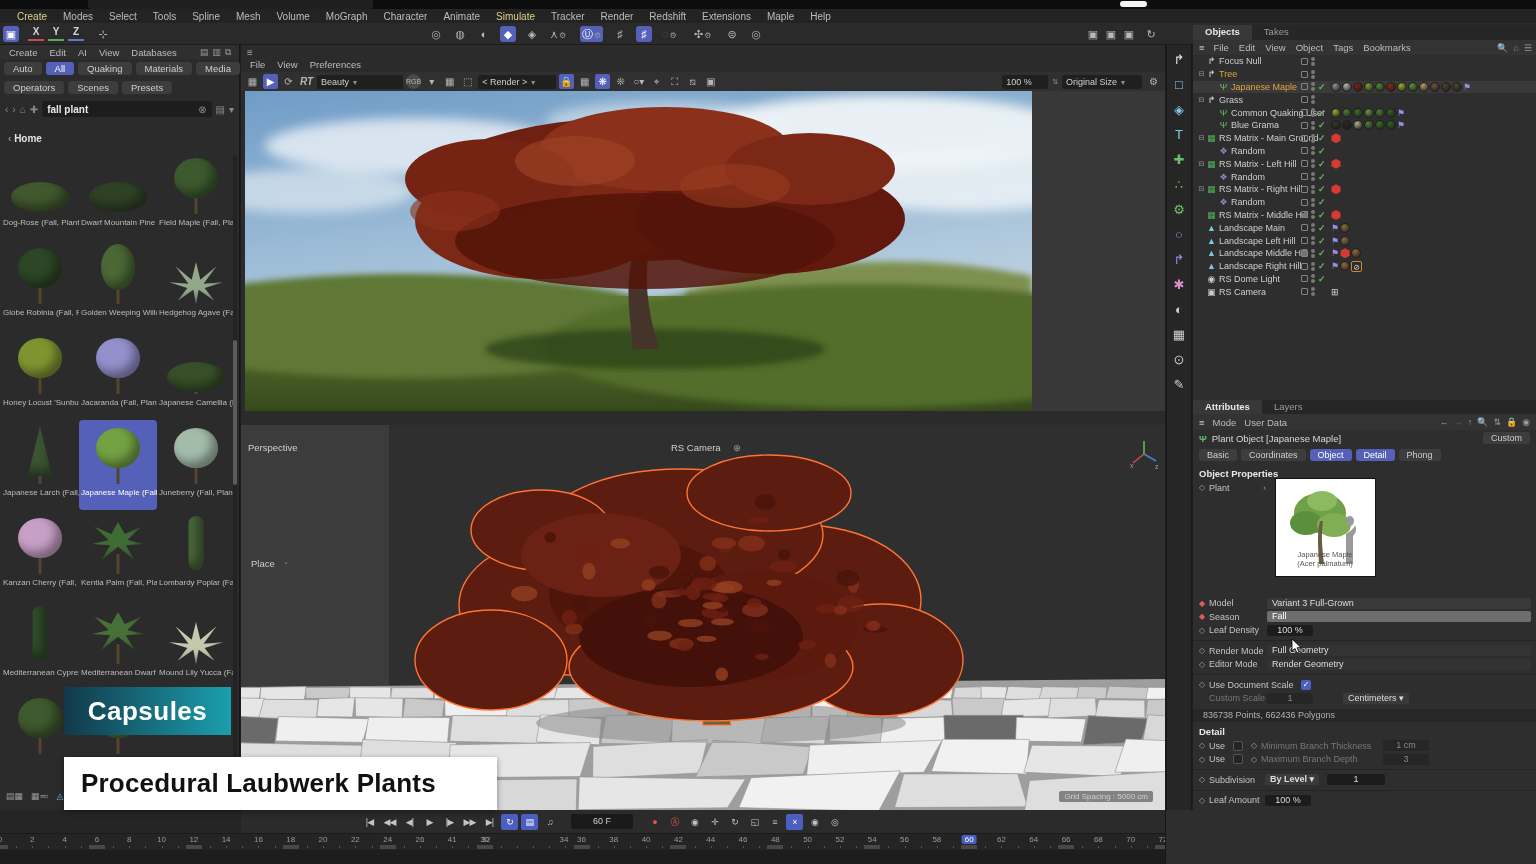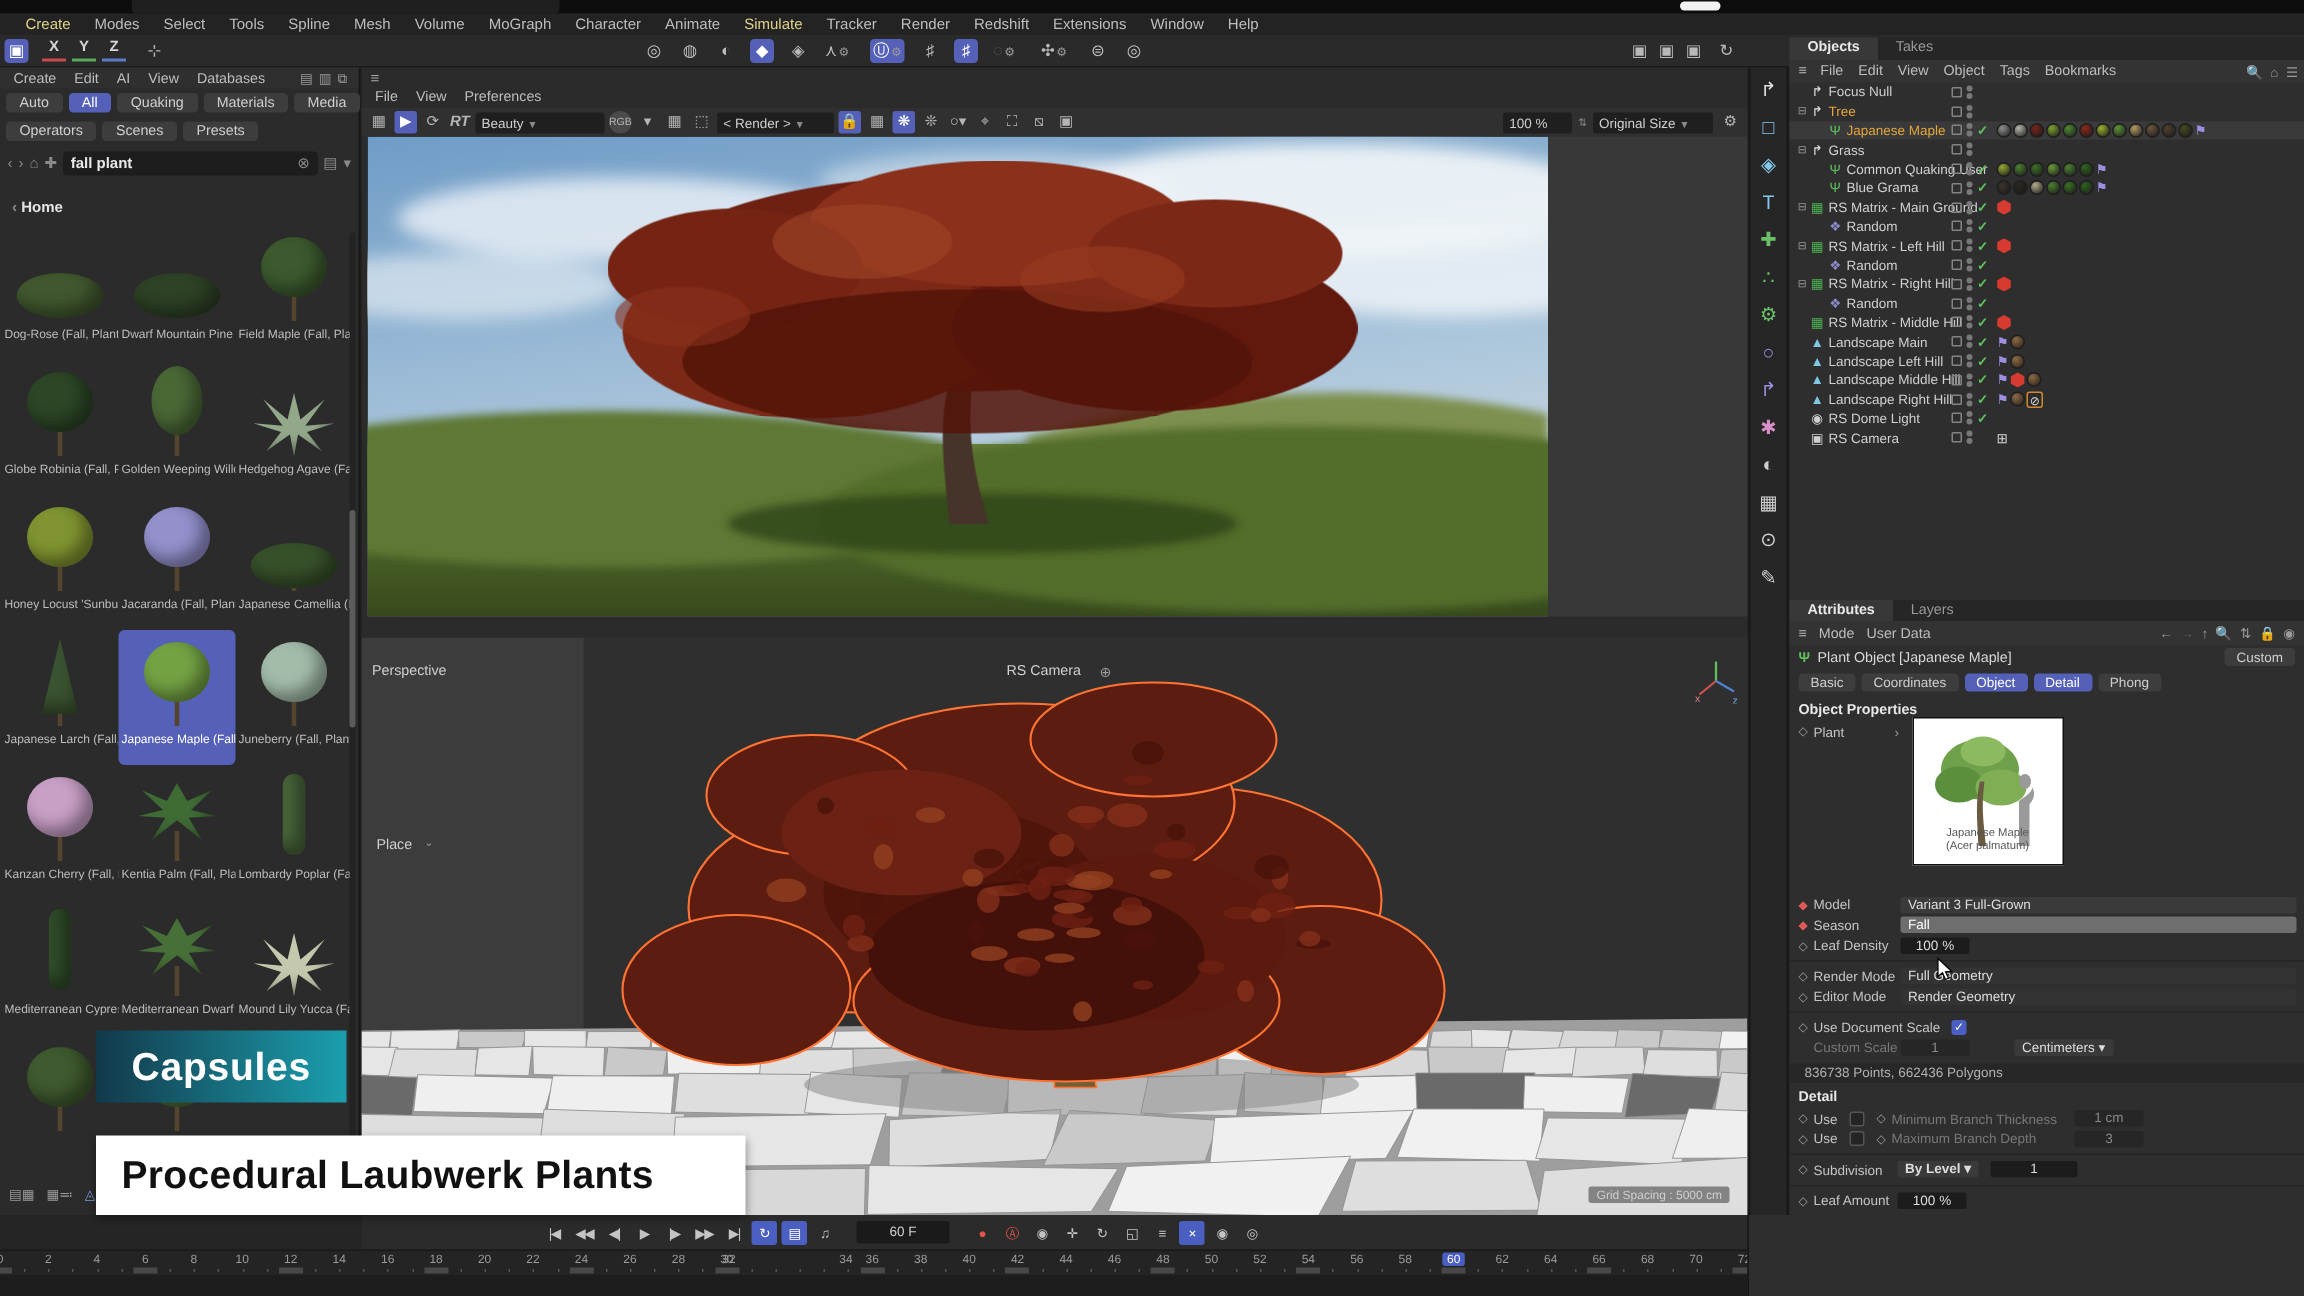--- a/index.html
+++ b/index.html
@@ -166,21 +166,21 @@
     <span class="menu-item">Mesh</span>
     <span class="menu-item">Volume</span>
     <span class="menu-item">MoGraph</span>
     <span class="menu-item">Character</span>
     <span class="menu-item">Animate</span>
     <span class="menu-item emph">Simulate</span>
     <span class="menu-item">Tracker</span>
     <span class="menu-item">Render</span>
     <span class="menu-item">Redshift</span>
     <span class="menu-item">Extensions</span>
-    <span class="menu-item">Window</span>
+    <span class="menu-item">Maple</span>
     <span class="menu-item">Help</span>
   </div>
 <div id="toolbar" class="abs">
     <span class="ticon blue" style="left: 3px;">▣</span>
     <span class="axisbtn" style="left: 28px; border-bottom-color: rgb(200, 74, 74);">X</span>
     <span class="axisbtn" style="left: 48px; border-bottom-color: rgb(90, 168, 90);">Y</span>
     <span class="axisbtn" style="left: 68px; border-bottom-color: rgb(90, 122, 200);">Z</span>
     <span class="ticon" style="left: 95px;">⊹</span>
     <span class="ticon" style="left: 428px;">◎</span>
     <span class="ticon" style="left: 452px;">◍</span>
@@ -1200,21 +1200,21 @@
     <span class="rtick" style="left: 339.208px;"></span>
     <span class="rnum" style="left: 355.361px;">22</span>
     <span class="rtick" style="left: 355.361px;"></span>
     <span class="rtick" style="left: 371.514px;"></span>
     <span class="rnum" style="left: 387.667px;">24</span>
     <span class="rblock" style="left: 387.667px;"></span>
     <span class="rtick" style="left: 403.819px;"></span>
     <span class="rnum" style="left: 419.972px;">26</span>
     <span class="rtick" style="left: 419.972px;"></span>
     <span class="rtick" style="left: 436.125px;"></span>
-    <span class="rnum" style="left: 452.278px;">28</span>
+    <span class="rnum" style="left: 452.278px;">41</span>
     <span class="rtick" style="left: 452.278px;"></span>
     <span class="rtick" style="left: 468.431px;"></span>
     <span class="rnum" style="left: 484.583px;">30</span>
     <span class="rblock" style="left: 484.583px;"></span>
     <span class="rtick" style="left: 500.736px;"></span>
     <span class="rnum" style="left: 486px;">32</span>
     <span class="rtick" style="left: 516.889px;"></span>
     <span class="rtick" style="left: 533.042px;"></span>
     <span class="rnum" style="left: 564px;">34</span>
     <span class="rtick" style="left: 549.194px;"></span>

